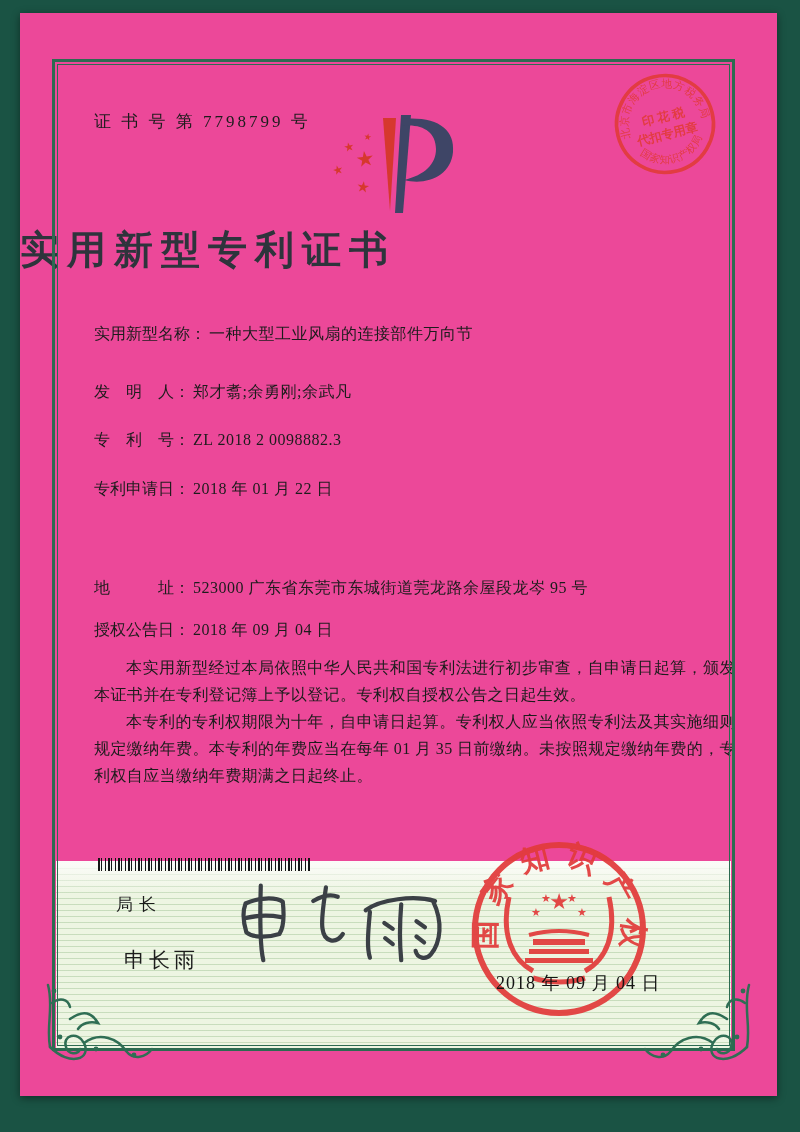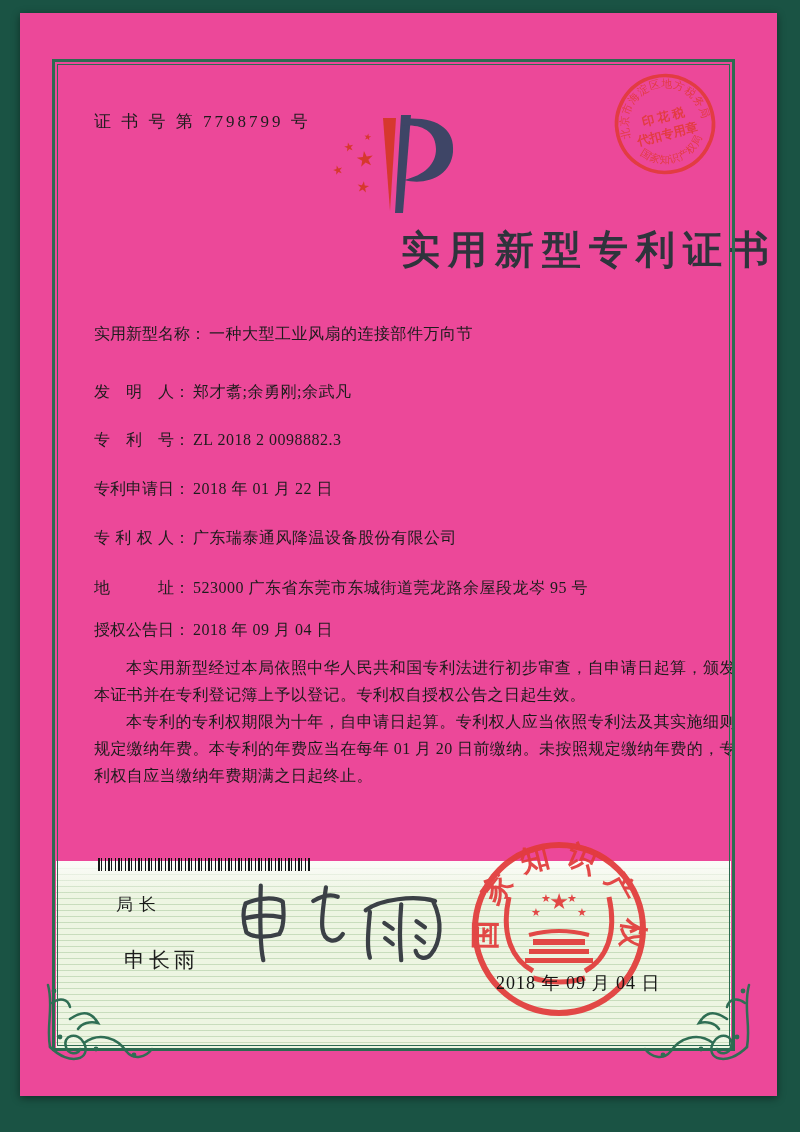--- a/index.html
+++ b/index.html
@@ -40,21 +40,21 @@
     position:absolute; left:74px; top:97px;
     font-size:17px; letter-spacing:3px; z-index:3;
   }
   .tax-stamp {
     position:absolute; left:578px; top:44px; width:134px; height:134px;
     transform:rotate(-14deg); z-index:4; opacity:.92;
   }
   .logo { position:absolute; left:303px; top:102px; width:158px; height:106px; z-index:3; }
   .title {
     position:absolute; left:0; top:210px; width:100%;
-    text-align:right; font-size:39px; font-weight:bold;
+    text-align:left; font-size:39px; font-weight:bold;
     letter-spacing:8px; color:#2e343c; z-index:3;
   }
   .field-row { position:absolute; left:74px; right:40px; font-size:16px; z-index:3; white-space:nowrap; }
   .field-label {
     display:inline-block; width:80px;
     text-align:justify; text-align-last:justify; vertical-align:bottom;
   }
   .field-label.wide { width:96px; }
   .field-colon { display:inline-block; }
   .field-value { display:inline-block; margin-left:3px; letter-spacing:.5px; }
@@ -136,35 +136,32 @@
   </div>
   <div class="field-row" style="top:369px">
     <span class="field-label">发明人</span><span class="field-colon">：</span><span class="field-value">郑才翥;余勇刚;余武凡</span>
   </div>
   <div class="field-row" style="top:417px">
     <span class="field-label">专利号</span><span class="field-colon">：</span><span class="field-value">ZL 2018 2 0098882.3</span>
   </div>
   <div class="field-row" style="top:466px">
     <span class="field-label">专利申请日</span><span class="field-colon">：</span><span class="field-value">2018 年 01 月 22 日</span>
   </div>
-  <div class="field-row" style="top:515px">
-    <span class="field-label">专利权人</span><span class="field-colon">：</span><span class="field-value">广东瑞泰通风降温设备股份有限公司</span>
-  </div>
   <div class="field-row" style="top:565px">
     <span class="field-label">地址</span><span class="field-colon">：</span><span class="field-value">523000 广东省东莞市东城街道莞龙路余屋段龙岑 95 号</span>
   </div>
   <div class="field-row" style="top:607px">
     <span>
       <span class="field-label">授权公告日</span><span class="field-colon">：</span><span class="field-value">2018 年 09 月 04 日</span>
     </span>
   </div>
 
   <div class="paragraphs">
     <p>本实用新型经过本局依照中华人民共和国专利法进行初步审查，自申请日起算，颁发本证书并在专利登记簿上予以登记。专利权自授权公告之日起生效。</p>
-    <p>本专利的专利权期限为十年，自申请日起算。专利权人应当依照专利法及其实施细则规定缴纳年费。本专利的年费应当在每年 01 月 20 日前缴纳。未按照规定缴纳年费的，专利权自应当缴纳年费期满之日起终止。</p>
+    <p>本专利的专利权期限为十年，自申请日起算。专利权人应当依照专利法及其实施细则规定缴纳年费。本专利的年费应当在每年 01 月 35 日前缴纳。未按照规定缴纳年费的，专利权自应当缴纳年费期满之日起终止。</p>
   </div>
 
   <div class="barcode"></div>
 
   <div class="signer-title">局长</div>
   <div class="signer-name">申长雨</div>
 
   <svg class="signature" viewBox="0 0 260 105">
     <g fill="none" stroke="#3b4046" stroke-width="5" stroke-linecap="round" stroke-linejoin="round">
       <path d="M34,12 C33,48 33,84 37,100"></path>

